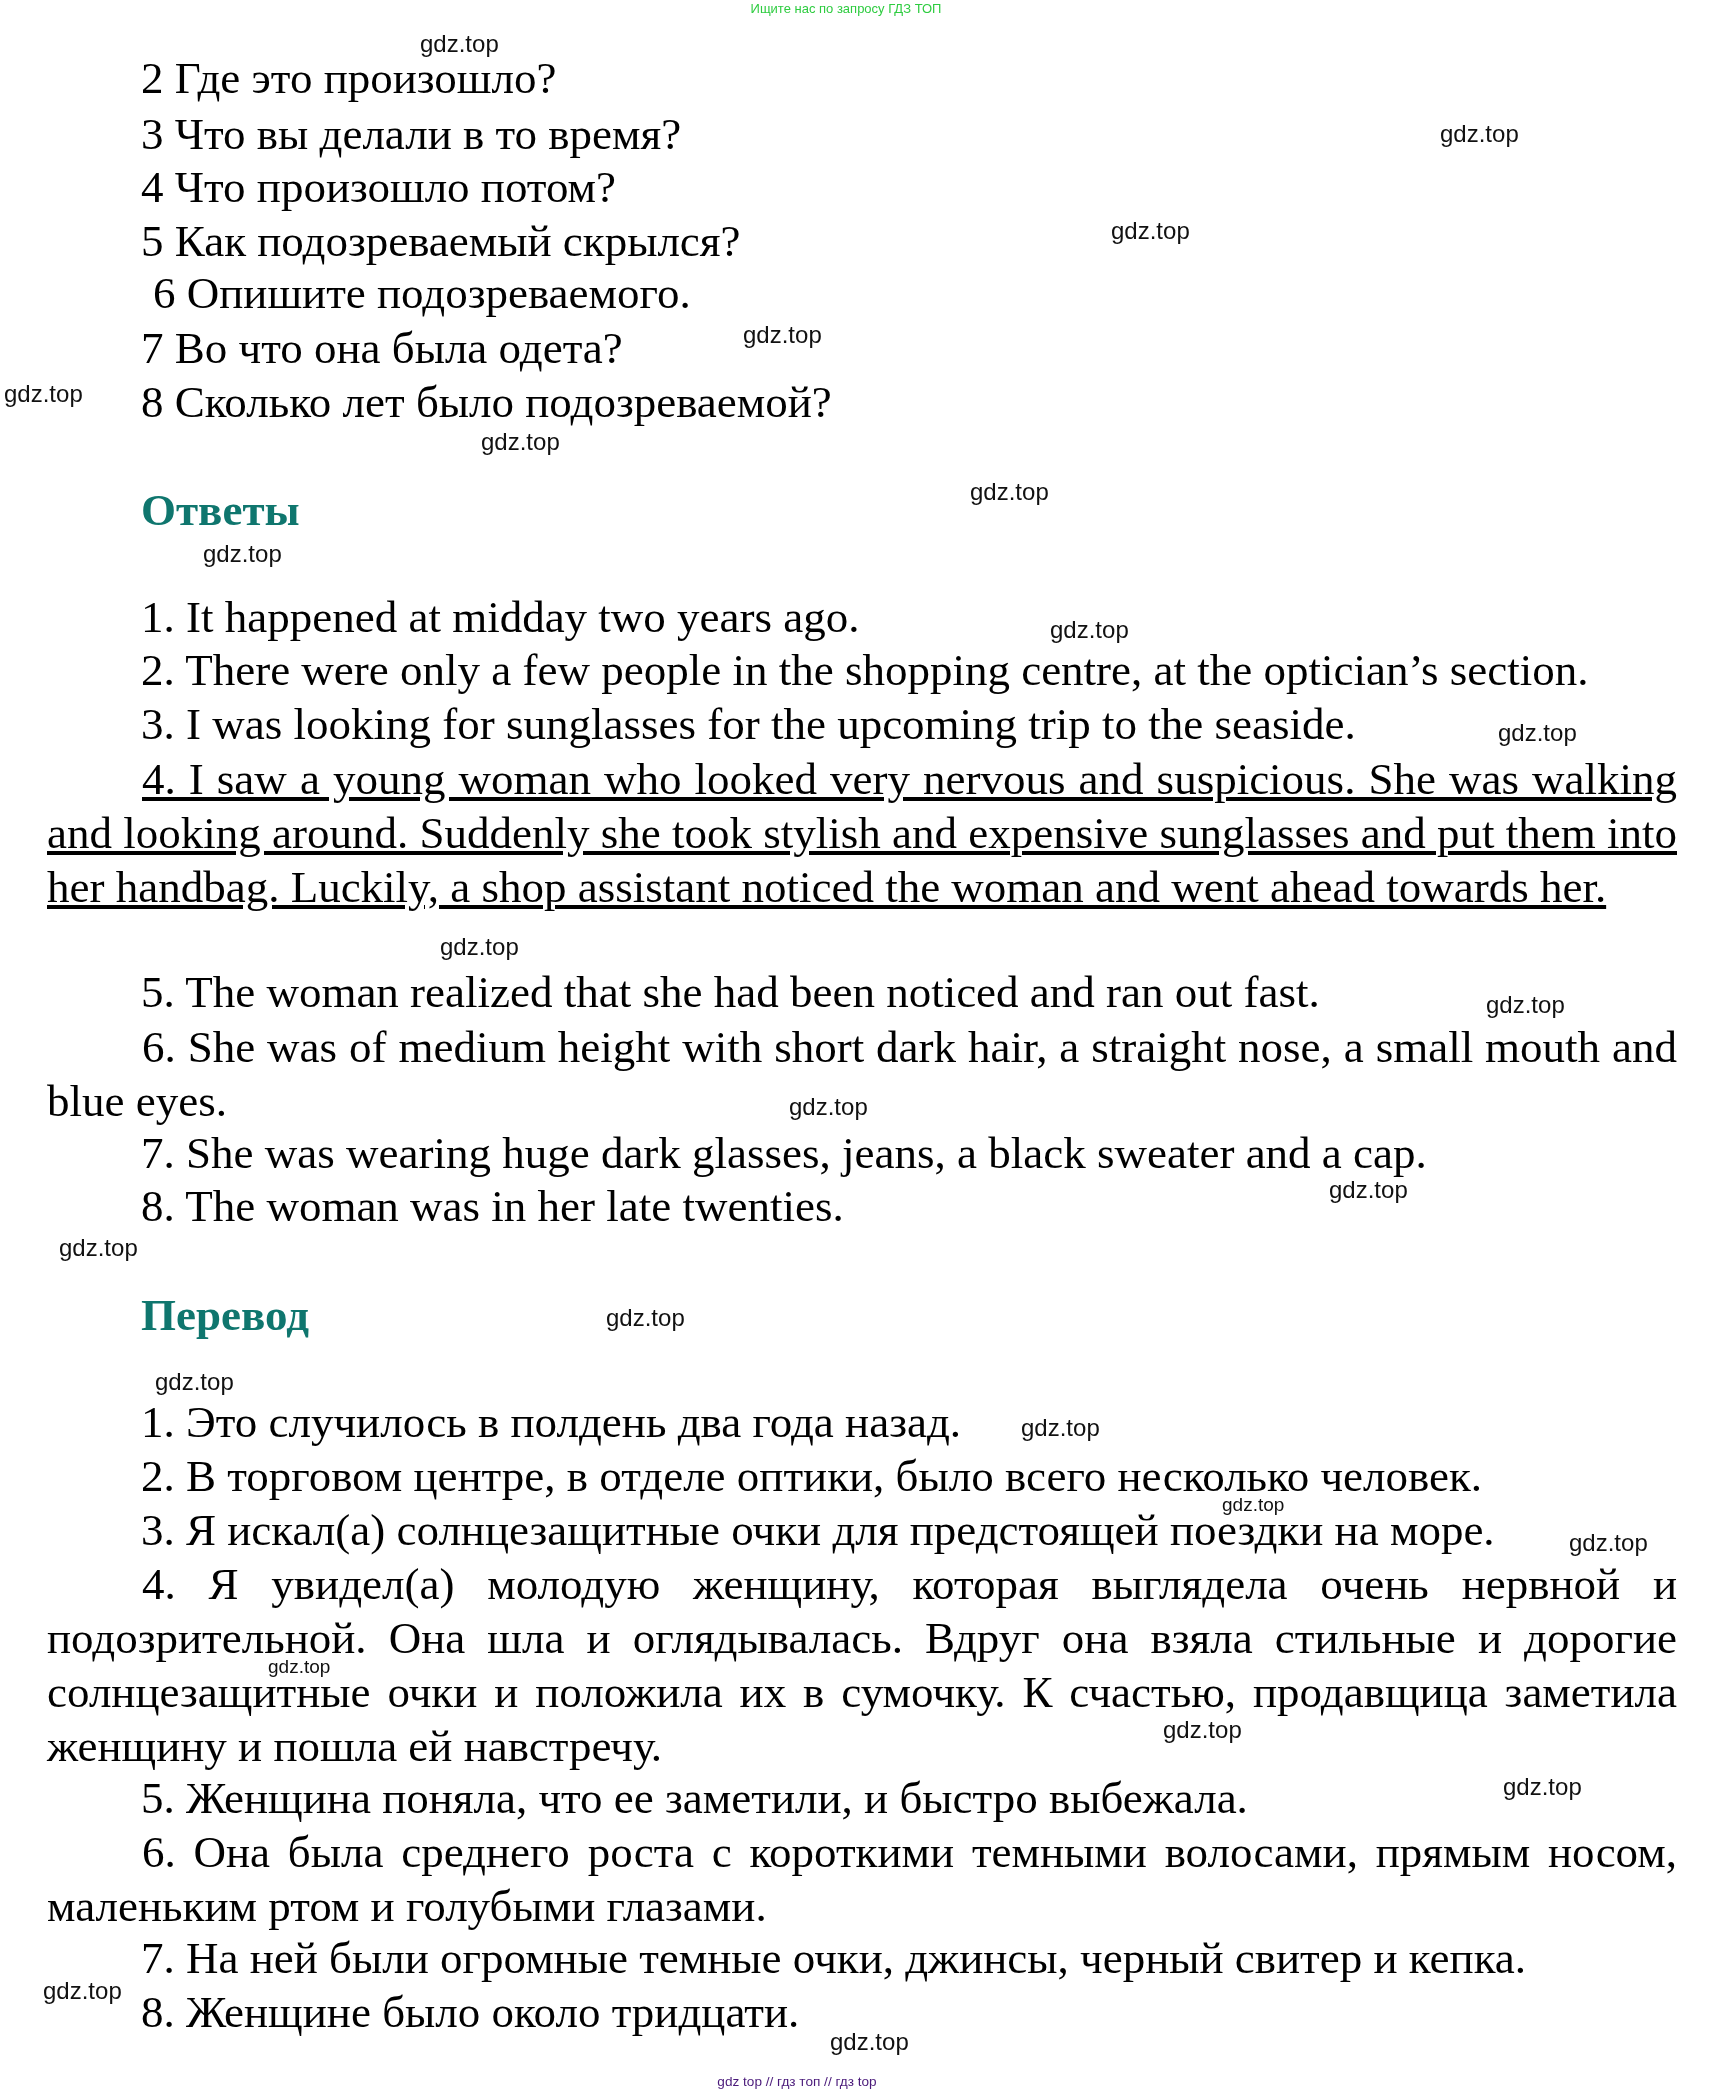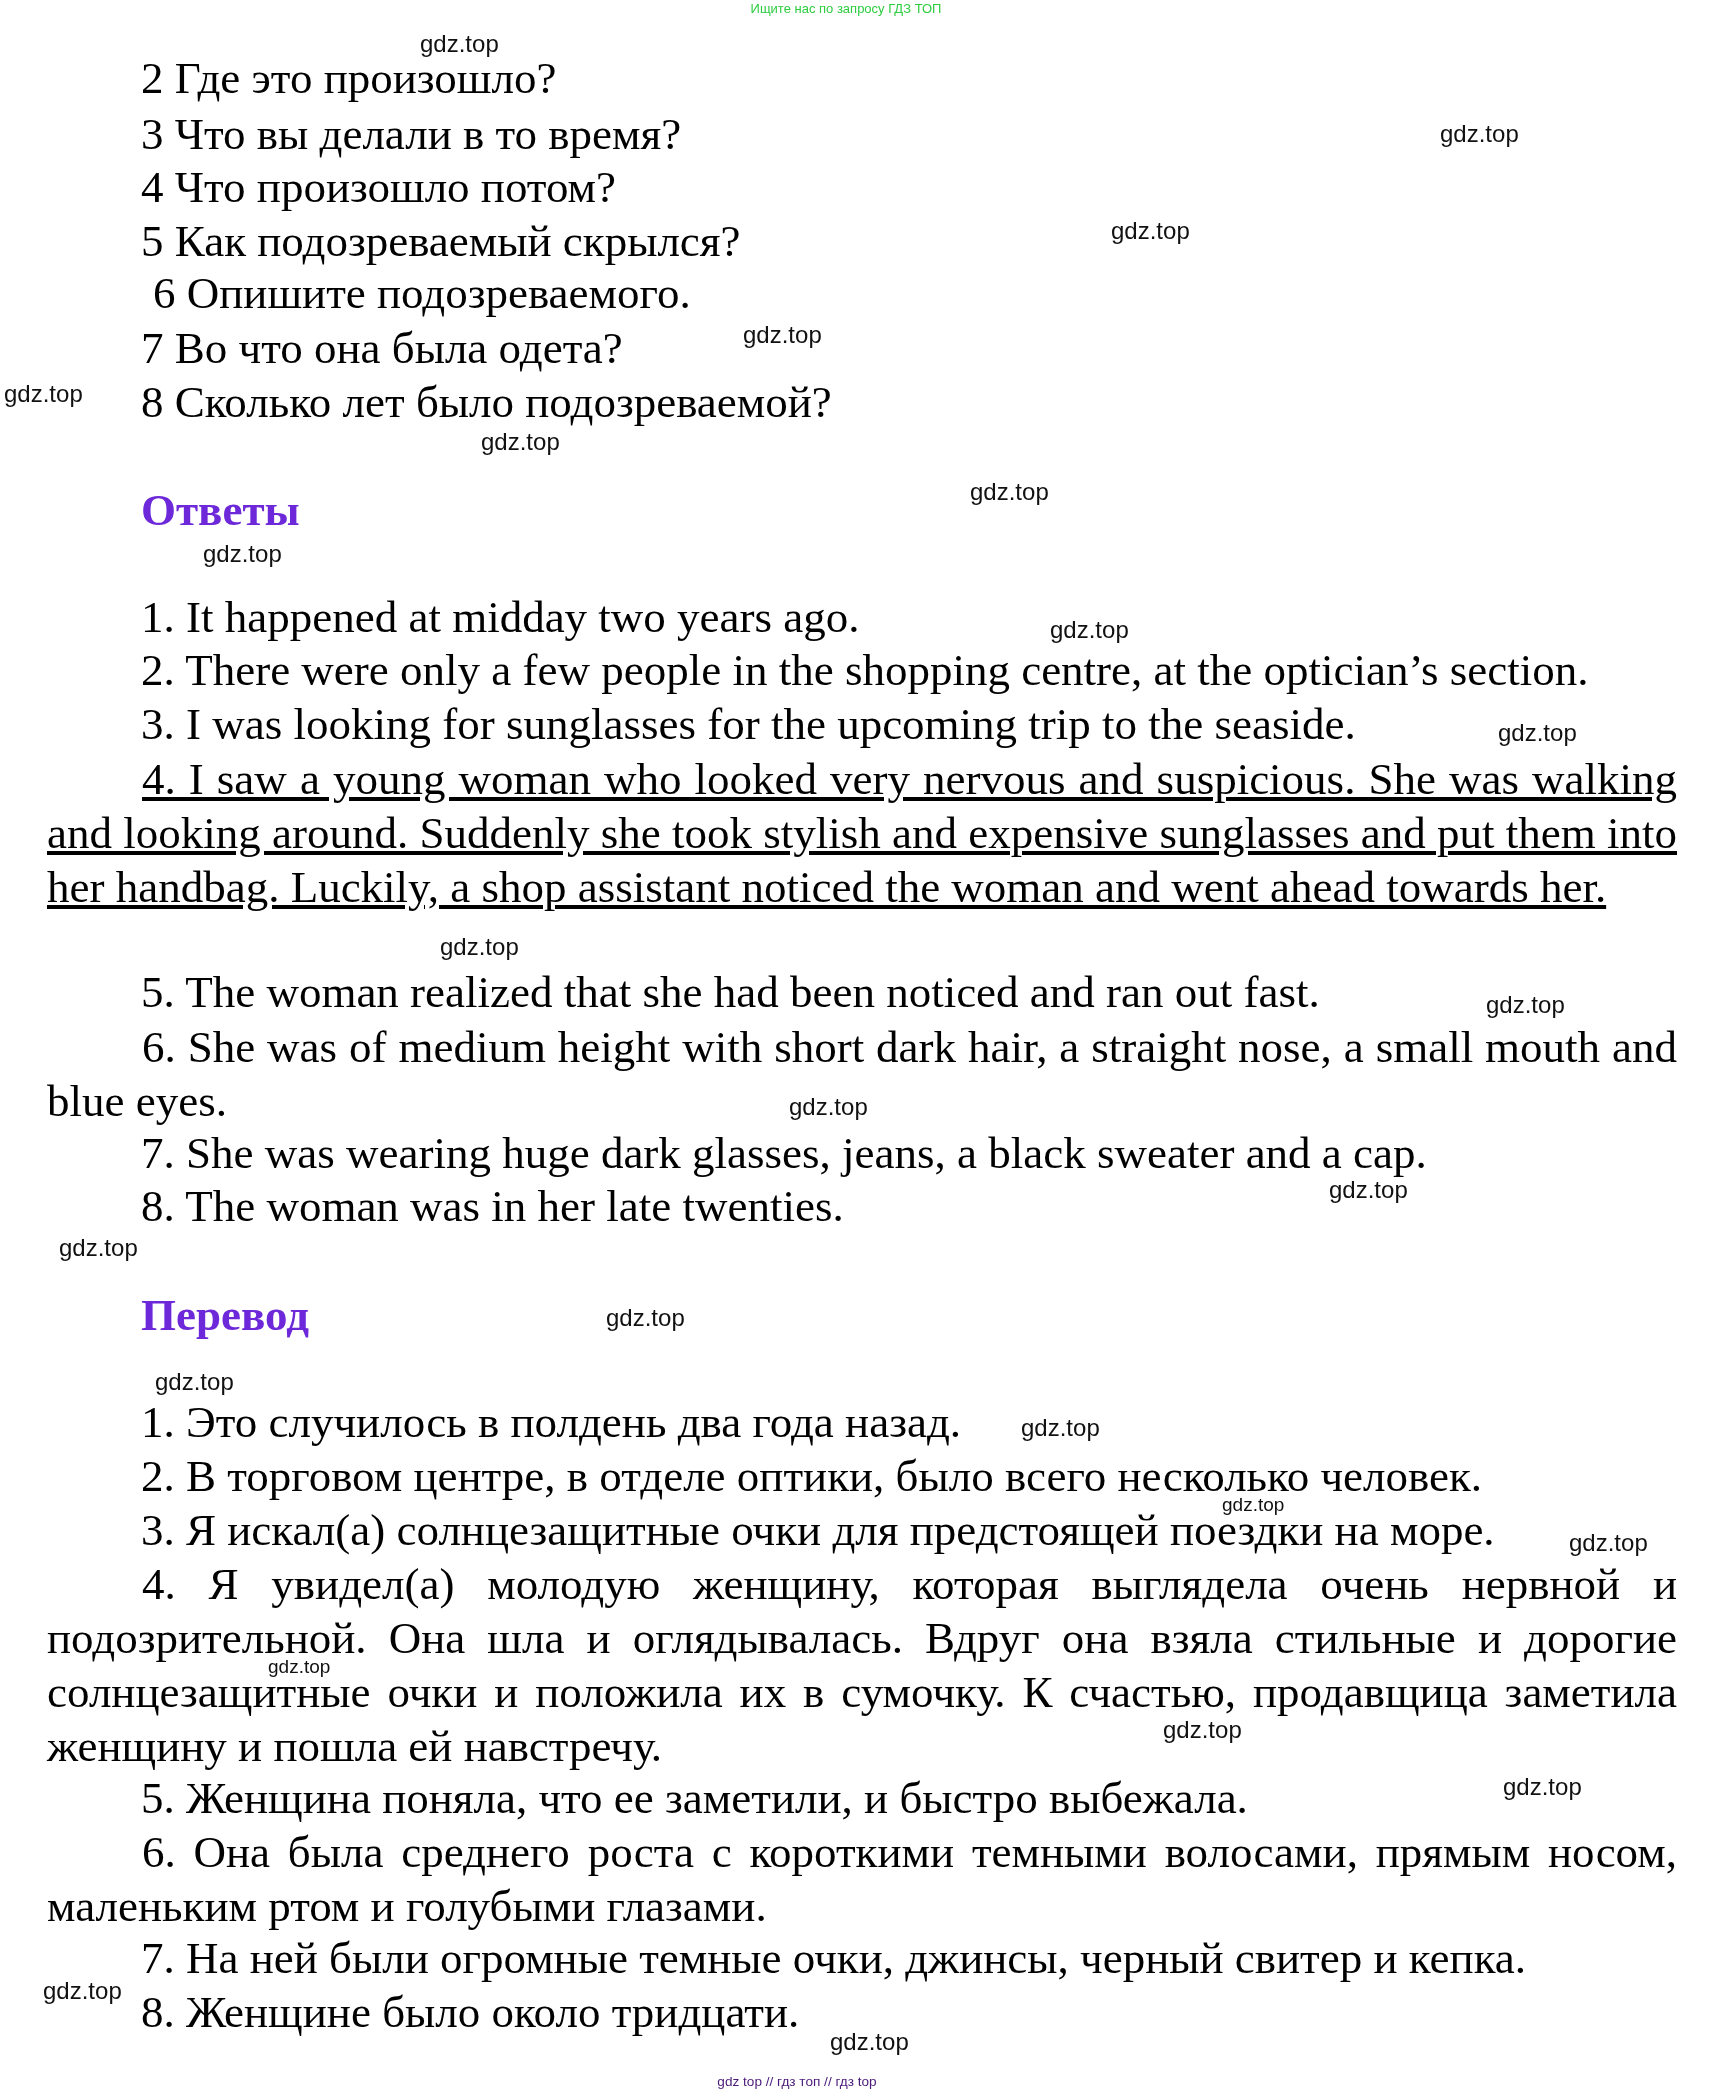--- a/index.html
+++ b/index.html
@@ -5,21 +5,21 @@
   html, body { margin:0; padding:0; background:#ffffff; }
   body { width:1734px; height:2097px; position:relative; overflow:hidden; }
   .top-banner { position:absolute; left:0; width:1692px; top:0; text-align:center;
     font-family:"Liberation Sans", sans-serif; font-size:13px; color:#2ecc40; line-height:17.7px; }
   .bottom-banner { position:absolute; left:0; width:1594px; top:2073px; text-align:center;
     font-family:"Liberation Sans", sans-serif; font-size:13.6px; color:#4a1a7a; line-height:17.7px; }
   .line { position:absolute; font-family:"Liberation Serif", serif; font-size:45px; color:#000;
     white-space:nowrap; line-height:53px; }
   .just { position:absolute; font-family:"Liberation Serif", serif; font-size:45px; color:#000;
     line-height:54px; text-align:justify; text-align-last:left; }
-  .heading { position:absolute; font-family:"Liberation Serif", serif; font-size:45px; font-weight:bold; color:#6d28d9; line-height:53px; white-space:nowrap; }
+  .heading { position:absolute; font-family:"Liberation Serif", serif; font-size:45px; font-weight:bold; color:#0f766e; line-height:53px; white-space:nowrap; }
   .wm { position:absolute; font-family:"Liberation Sans", sans-serif; font-size:24px; color:#111; white-space:nowrap; line-height:27px; }
   .wm-sm { font-size:19px; line-height:22.5px; }
 </style>
 </head>
 <body>
 
 <div class="top-banner">Ищите нас по запросу ГДЗ ТОП</div>
 
 <div class="line" style="left:141px; top:52px;">2 Где это произошло?</div>
 <div class="line" style="left:141px; top:108px;">3 Что вы делали в то время?</div>

